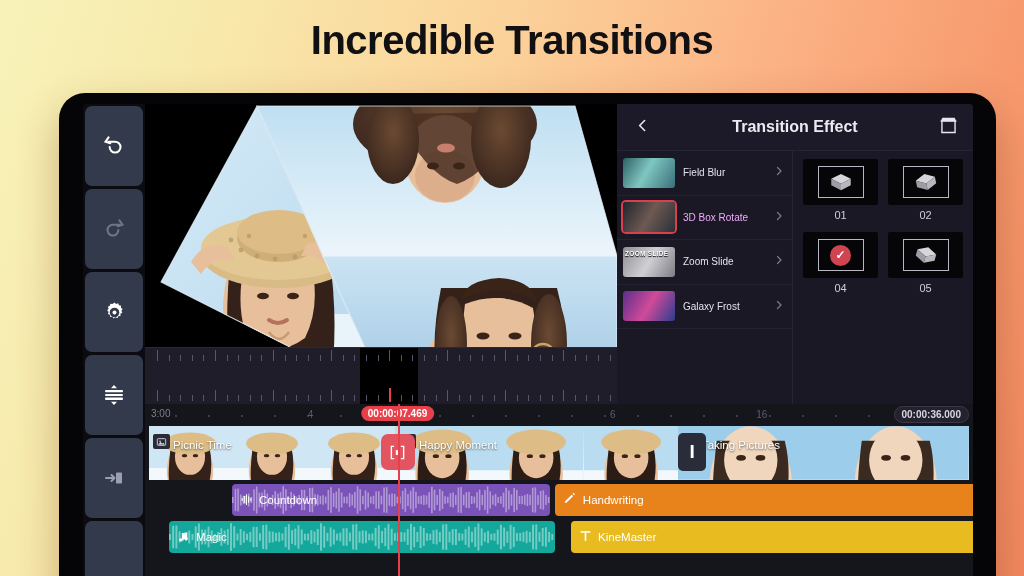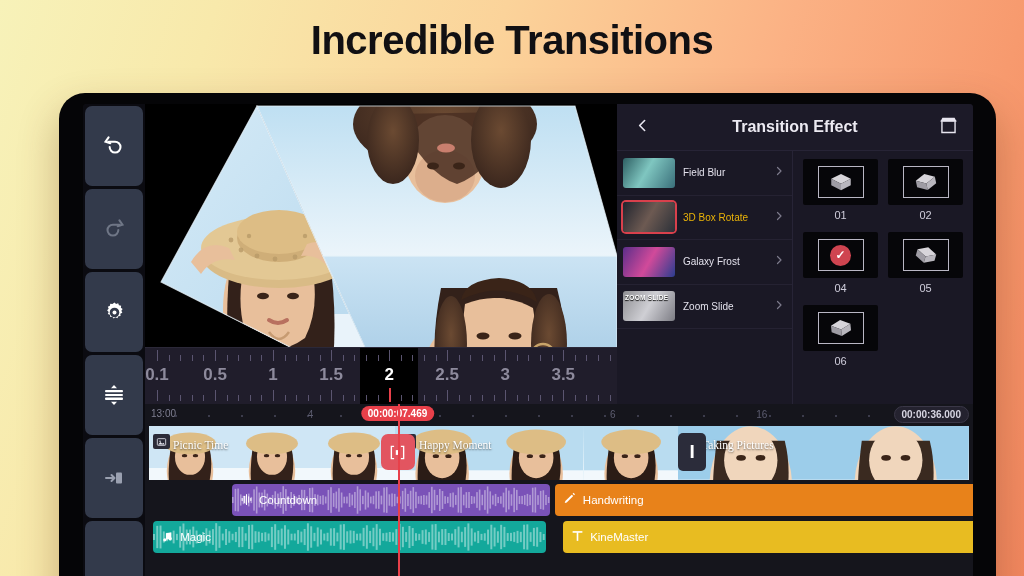--- a/index.html
+++ b/index.html
@@ -68,21 +68,21 @@
   .eff-list{width:175px;flex:0 0 175px;border-right:1px solid #272436;}
   .eff-row{
     height:43.5px;display:flex;align-items:center;gap:8px;padding:0 7px 0 6px;
     border-bottom:1px solid #252232;
   }
   .eff-thumb{
     width:52px;height:30px;border-radius:3px;flex:0 0 52px;overflow:hidden;position:relative;
   }
   .eff-row.sel .eff-thumb{box-shadow:0 0 0 2px #d9404c;}
   .eff-name{flex:1;font-size:10px;color:#e3e1ec;white-space:nowrap;overflow:hidden;}
-  .eff-row.sel .eff-name{color:#eab308;}
+  .eff-row.sel .eff-name{color:#f0abfc;}
   .eff-chev{color:#7c7a8b;font-size:13px;}
   .zoom-lbl{
     position:absolute;left:2px;top:3px;color:#fff;font-size:6.5px;font-weight:bold;
     letter-spacing:.3px;text-shadow:0 1px 1px #000;
   }
   .eff-grid{
     flex:1;padding:8px 10px;display:grid;grid-template-columns:1fr 1fr;
     grid-auto-rows:71px;gap:2px 10px;align-content:start;
   }
   .gcell{display:flex;flex-direction:column;align-items:center;}
@@ -116,21 +116,21 @@
     border:1px solid #3a3747;
   }
   .track{position:absolute;left:0;right:0;}
   .clip-track{top:22px;height:54px;}
   .clip-strip{
     position:absolute;top:0;bottom:0;overflow:hidden;display:flex;
   }
   .clip{position:relative;overflow:hidden;height:100%;}
   .clip-label{
     position:absolute;left:24px;top:13px;color:#fff;font-size:11.5px;
-    text-shadow:0 1px 2px rgba(0,0,0,.6);white-space:nowrap;font-family:Liberation Serif, serif;
+    text-shadow:0 1px 2px rgba(0,0,0,.6);white-space:nowrap;
   }
   .clip-ico{
     position:absolute;left:4px;top:8px;width:17px;height:15px;background:#2b2b38;
     border-radius:2px;display:flex;align-items:center;justify-content:center;
   }
   .trans-marker{
     position:absolute;top:8px;width:34px;height:36px;border-radius:7px;
     background:#e25560;display:flex;align-items:center;justify-content:center;z-index:4;
   }
   .ibtn{
@@ -354,30 +354,20 @@
                 <div class="tick" style="left: 78.7803%; height: 6px;"></div>
                 <div class="tick" style="left: 81.2396%; height: 6px;"></div>
                 <div class="tick" style="left: 83.6989%; height: 6px;"></div>
                 <div class="tick" style="left: 86.1582%; height: 6px;"></div>
                 <div class="tick" style="left: 88.6175%; height: 11px;"></div>
                 <div class="tick" style="left: 91.0768%; height: 6px;"></div>
                 <div class="tick" style="left: 93.5361%; height: 6px;"></div>
                 <div class="tick" style="left: 95.9953%; height: 6px;"></div>
                 <div class="tick" style="left: 98.4546%; height: 6px;"></div>
               </div>
-            <div class="ruler-nums">
-                <div class="rnum" style="left: 2.54237%;">0.1</div>
-                <div class="rnum" style="left: 14.8388%;">0.5</div>
-                <div class="rnum" style="left: 27.1353%;">1</div>
-                <div class="rnum" style="left: 39.4317%;">1.5</div>
-                <div class="rnum active" style="left: 51.7281%;">2</div>
-                <div class="rnum" style="left: 64.0246%;">2.5</div>
-                <div class="rnum" style="left: 76.321%;">3</div>
-                <div class="rnum" style="left: 88.6175%;">3.5</div>
-              </div>
             <div class="ticks bot">
                 <div class="tick" style="left: 2.54237%; height: 11px;"></div>
                 <div class="tick" style="left: 5.00166%; height: 6px;"></div>
                 <div class="tick" style="left: 7.46095%; height: 6px;"></div>
                 <div class="tick" style="left: 9.92024%; height: 6px;"></div>
                 <div class="tick" style="left: 12.3795%; height: 6px;"></div>
                 <div class="tick" style="left: 14.8388%; height: 11px;"></div>
                 <div class="tick" style="left: 17.2981%; height: 6px;"></div>
                 <div class="tick" style="left: 19.7574%; height: 6px;"></div>
                 <div class="tick" style="left: 22.2167%; height: 6px;"></div>
@@ -447,31 +437,31 @@
                     </svg></div>
                 </div>
                 <div class="eff-row sel">
                   <div class="eff-thumb" style="background: linear-gradient(120deg, rgb(32, 36, 46), rgb(109, 90, 82) 50%, rgb(43, 48, 56));"></div>
                   <div class="eff-name">3D Box Rotate</div>
                   <div class="eff-chev"><svg width="12" height="14" viewBox="0 0 24 24" fill="none" stroke="currentColor" stroke-width="2.4" stroke-linecap="round" stroke-linejoin="round">
                       <polyline points="9 5 16 12 9 19"></polyline>
                     </svg></div>
                 </div>
                 <div class="eff-row">
-                  <div class="eff-thumb" style="background: linear-gradient(120deg, rgb(91, 46, 138), rgb(209, 74, 154) 50%, rgb(42, 61, 143));"></div>
-                  <div class="eff-name">Galaxy Frost</div>
-                  <div class="eff-chev"><svg width="12" height="14" viewBox="0 0 24 24" fill="none" stroke="currentColor" stroke-width="2.4" stroke-linecap="round" stroke-linejoin="round">
-                      <polyline points="9 5 16 12 9 19"></polyline>
-                    </svg></div>
-                </div>
-                <div class="eff-row">
                   <div class="eff-thumb" style="background: linear-gradient(120deg, rgb(143, 143, 147), rgb(207, 207, 212) 50%, rgb(124, 124, 132));">
                     <div class="zoom-lbl">ZOOM SLIDE</div>
                   </div>
                   <div class="eff-name">Zoom Slide</div>
+                  <div class="eff-chev"><svg width="12" height="14" viewBox="0 0 24 24" fill="none" stroke="currentColor" stroke-width="2.4" stroke-linecap="round" stroke-linejoin="round">
+                      <polyline points="9 5 16 12 9 19"></polyline>
+                    </svg></div>
+                </div>
+                <div class="eff-row">
+                  <div class="eff-thumb" style="background: linear-gradient(120deg, rgb(91, 46, 138), rgb(209, 74, 154) 50%, rgb(42, 61, 143));"></div>
+                  <div class="eff-name">Galaxy Frost</div>
                   <div class="eff-chev"><svg width="12" height="14" viewBox="0 0 24 24" fill="none" stroke="currentColor" stroke-width="2.4" stroke-linecap="round" stroke-linejoin="round">
                       <polyline points="9 5 16 12 9 19"></polyline>
                     </svg></div>
                 </div>
               </div>
             <div class="eff-grid">
                 <div class="gcell">
                   <div class="gbox">
                     <div class="ginner">
                       <svg width="26" height="22" viewBox="0 0 32 26" style="transform:rotate(0deg)">
@@ -508,40 +498,28 @@
                     <div class="ginner">
                       <svg width="26" height="22" viewBox="0 0 32 26" style="transform:rotate(16deg)">
       <polygon points="4,9 16,3 28,9 16,15" fill="#d7d5da"></polygon>
       <polygon points="4,9 16,15 16,23 4,17" fill="#9e9ca4"></polygon>
       <polygon points="28,9 16,15 16,23 28,17" fill="#b9b7be"></polygon>
     </svg>
                     </div>
                   </div>
                   <div class="gnum">05</div>
                 </div>
-                <div class="gcell">
-                  <div class="gbox">
-                    <div class="ginner">
-                      <svg width="26" height="22" viewBox="0 0 32 26" style="transform:rotate(-6deg)">
-      <polygon points="4,9 16,3 28,9 16,15" fill="#d7d5da"></polygon>
-      <polygon points="4,9 16,15 16,23 4,17" fill="#9e9ca4"></polygon>
-      <polygon points="28,9 16,15 16,23 28,17" fill="#b9b7be"></polygon>
-    </svg>
-                    </div>
-                  </div>
-                  <div class="gnum">06</div>
-                </div>
               </div>
           </div>
         </div>
       </div>
 
       <div class="timeline">
         <div class="tl-ruler">
-          <div class="tl-start">13:00</div>
+          <div class="tl-start">3:00</div>
           <div class="tc-pill" style="left: 30.5%;">00:00:07.469</div>
           <div class="tc-total">00:00:36.000</div>
         <div class="tl-dot" style="left: 30px;"></div>
             <div class="tl-dot" style="left: 63px;"></div>
             <div class="tl-dot" style="left: 96px;"></div>
             <div class="tl-dot" style="left: 129px;"></div>
             <div class="tl-dot" style="left: 162px;"></div>
             <div class="tl-dot" style="left: 195px;"></div>
             <div class="tl-dot" style="left: 228px;"></div>
             <div class="tl-dot" style="left: 261px;"></div>
@@ -835,21 +813,21 @@
               <span class="lbl">Countdown</span>
             </div>
             <div class="seg" style="left: 49.5%; width: 50%; background: rgb(232, 130, 26);">
               <span class="ico"><svg width="14" height="14" viewBox="0 0 24 24" fill="#fff">
                   <path d="M3 19l3.5-1 11-11-2.5-2.5-11 11z"></path>
                   <path d="M16.5 3l2.5 2.5 1.6-1.6-2.5-2.5z"></path>
                 </svg></span>
               <span class="lbl">Handwriting</span>
             </div>
           </div>
-        <div class="lane" style="top:117px;left:0;right:0;">
+        <div class="lane" style="top:117px;left:16px;right:0;">
             <div class="seg" style="left: 1%; width: 46.5%; background: rgb(19, 168, 155);">
               <div class="wave"><svg width="100%" height="32" preserveAspectRatio="none">
                   <rect x="0%" y="13" width="0.5%" height="6" fill="#ffffff" opacity="0.75"></rect>
                   <rect x="0.8333333333333334%" y="4.848335321338832" width="0.5%" height="22.303329357322337" fill="#ffffff" opacity="0.75"></rect>
                   <rect x="1.6666666666666667%" y="4.537347306385236" width="0.5%" height="22.92530538722953" fill="#ffffff" opacity="0.75"></rect>
                   <rect x="2.5%" y="10.420510924090369" width="0.5%" height="11.158978151819264" fill="#ffffff" opacity="0.75"></rect>
                   <rect x="3.3333333333333335%" y="11.791950180318809" width="0.5%" height="8.416099639362383" fill="#ffffff" opacity="0.75"></rect>
                   <rect x="4.166666666666667%" y="12.149226430804848" width="0.5%" height="7.701547138390304" fill="#ffffff" opacity="0.75"></rect>
                   <rect x="5%" y="9.617866695850205" width="0.5%" height="12.76426660829959" fill="#ffffff" opacity="0.75"></rect>
                   <rect x="5.833333333333334%" y="12.875397295078475" width="0.5%" height="6.249205409843052" fill="#ffffff" opacity="0.75"></rect>

